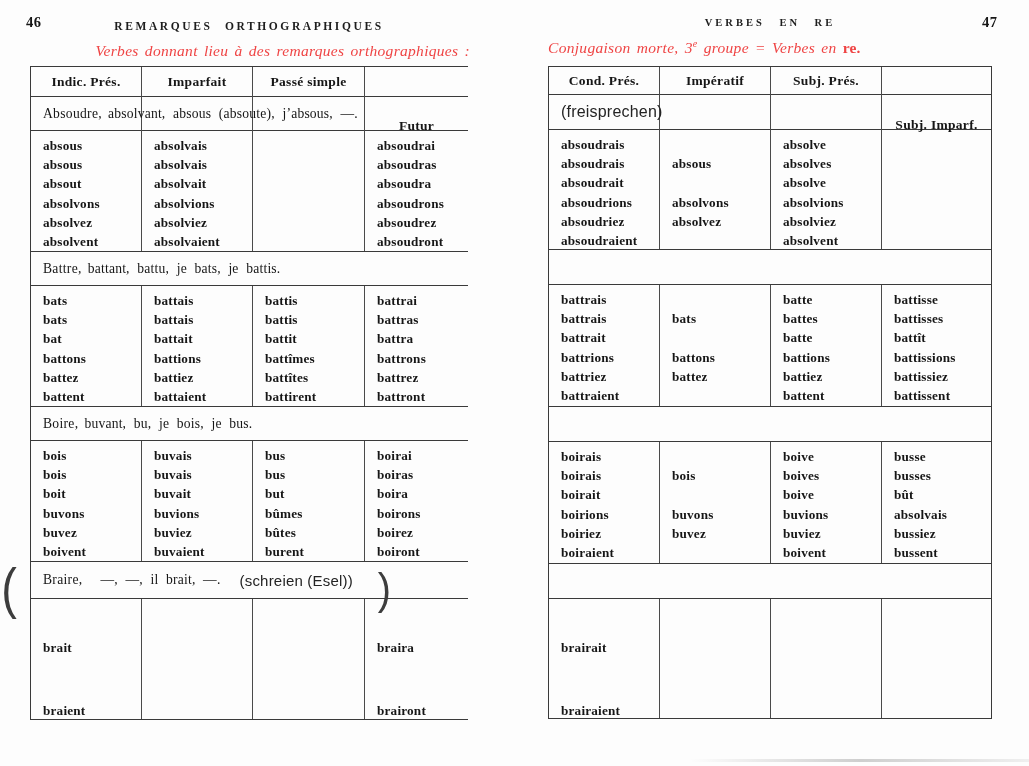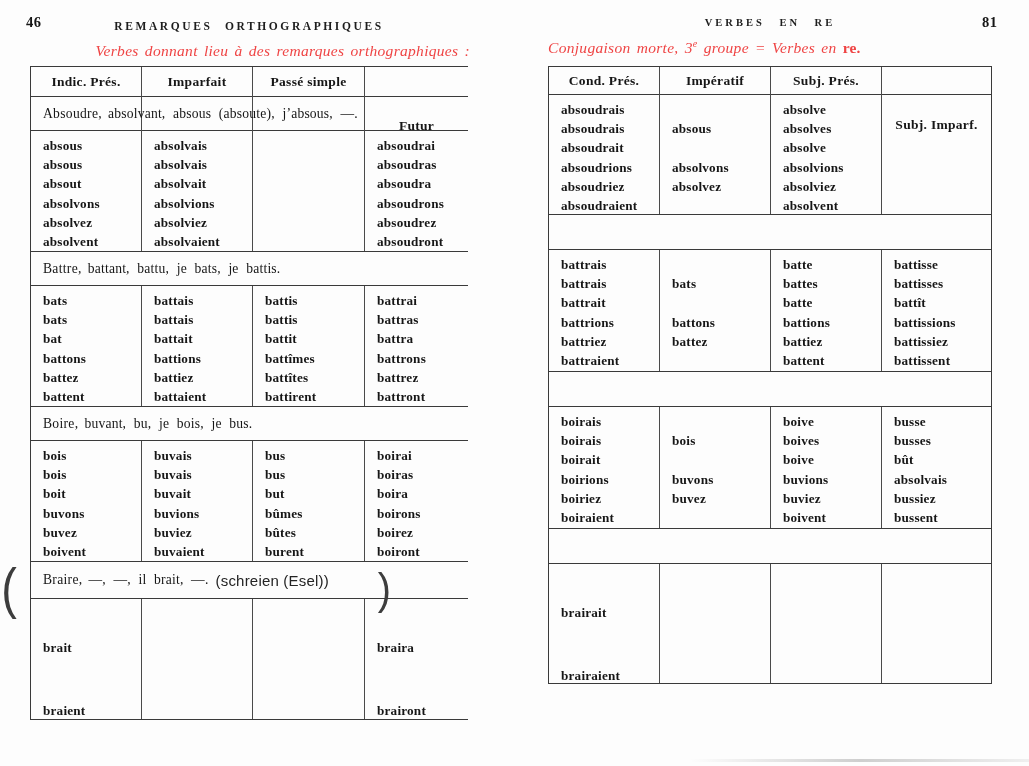--- a/index.html
+++ b/index.html
@@ -32,21 +32,21 @@
   .right-table{left:548px;width:444px;border-left:1.5px solid var(--line);border-right:1.5px solid var(--line);}
 
   .trow.header{display:grid;border-bottom:1.5px solid var(--line);}
   .left-table .trow.header{grid-template-columns:111px 111px 112px auto;height:30px;line-height:30px;}
   .right-table .trow.header{grid-template-columns:111px 111px 111px auto;height:28px;line-height:28px;}
   .hcell{text-align:center;font-weight:700;font-size:13.5px;letter-spacing:.3px;border-right:1.2px solid var(--vline);}
   .hcell:last-child{border-right:none;margin-top:44px;}
 
   .band{display:flex;align-items:center;padding-left:12px;border-bottom:1.5px solid var(--line);font-size:13.6px;height:34px;}
   .right-table .band{height:35px;}
-  .left-table .band-3{height:37px;}
+  .left-table .band-3{height:37px;gap:12px;}
   .band .lead{font-weight:400;letter-spacing:.3px;margin-right:6px;}
   .band .rest{word-spacing:4px;letter-spacing:.2px;}
   .band .annot{font-family:"Liberation Sans","DejaVu Sans",sans-serif;font-size:15px;color:#242424;margin-left:7px;letter-spacing:.2px;white-space:nowrap;}
   .band .annot:first-child{margin-left:0;font-size:16px;}
 
   .block{display:grid;border-bottom:1.5px solid var(--line);}
   .left-table .block{grid-template-columns:111px 111px 112px auto;height:121px;}
   .right-table .block{grid-template-columns:111px 111px 111px auto;height:122px;}
   .right-table .block-0{height:120px;}
   .right-table .block-3{height:120px;}
@@ -208,30 +208,33 @@
         <div class="cline"></div>
         <div class="cline"></div>
       </div>
       <div class="bcol">
         <div class="cline">braira</div>
         <div class="cline">brairont</div>
       </div>
     </div>
   </div>
 
-<div class="pnum right">81</div>
+<div class="pnum right">47</div>
 <div class="rhead right">VERBES EN RE</div>
 <div class="subtitle right"><span>Conjugaison morte, 3</span><sup>e</sup><span> groupe = Verbes en </span><span class="bold-re">re.</span></div>
 <div class="ptable right-table" id="right-table">
     <div class="trow header">
       <div class="hcell">Cond. Prés.</div>
       <div class="hcell">Impératif</div>
       <div class="hcell">Subj. Prés.</div>
       <div class="hcell">Subj. Imparf.</div>
     </div>
+    <div class="band band-0">
+      <span class="annot">(freisprechen)</span>
+    </div>
     <div class="block block-0">
       <div class="bcol">
         <div class="cline">absoudrais</div>
         <div class="cline">absoudrais</div>
         <div class="cline">absoudrait</div>
         <div class="cline">absoudrions</div>
         <div class="cline">absoudriez</div>
         <div class="cline">absoudraient</div>
       </div>
       <div class="bcol">

